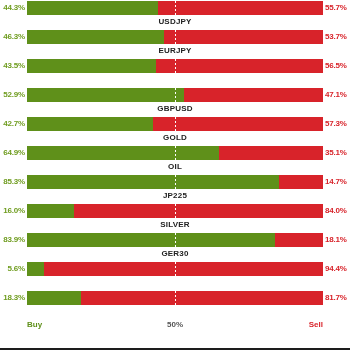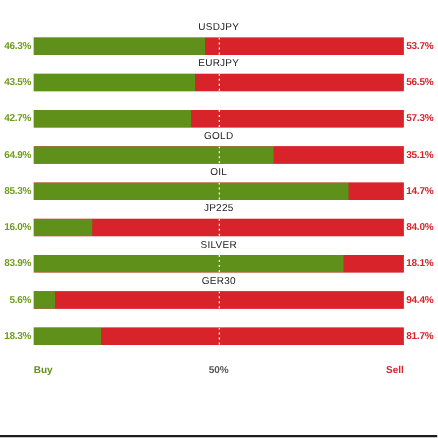--- a/index.html
+++ b/index.html
@@ -38,21 +38,21 @@
   .seg-buy{height:14px;background:#5f901a;}
   .seg-sell{height:14px;background:#d8232a;flex:1 1 auto;}
   .midline{
     position:absolute;left:50%;top:0;height:14px;width:1px;
     background:transparent;
     background-image:linear-gradient(to bottom,#fff 0,#fff 2px,transparent 2px,transparent 4px);
     background-size:1px 4px;
   }
   .sym{
     position:absolute;left:0;top:16px;width:350px;text-align:center;
-    font-size:8px;font-weight:normal;color:#222;letter-spacing:0.2px;
+    font-size:8px;font-weight:bold;color:#222;letter-spacing:0.2px;
     line-height:12px;
   }
   .footer{
     position:relative;width:350px;height:16px;margin-top:1px;
   }
   .foot-buy{
     position:absolute;left:27px;top:0;font-size:8px;font-weight:bold;color:#5f901a;
   }
   .foot-mid{
     position:absolute;left:0;top:0;width:350px;text-align:center;
@@ -65,20 +65,29 @@
     position:absolute;left:0;bottom:0;width:350px;height:2px;background:#1d1d1d;
   }
 </style>
 </head>
 <body>
 
 <div id="sentiment-chart">
 
   <div class="rows">
       <div class="row">
+        <div class="bar-line">
+          <span class="val val-left">44.3%</span>
+          <div class="track">
+            <div class="seg-buy" style="width: 44.3%; background: rgb(95, 144, 26);"></div>
+            <div class="seg-sell" style="background: rgb(216, 35, 42);"></div>
+            <div class="midline"></div>
+          </div>
+          <span class="val val-right">55.7%</span>
+        </div>
         <div class="sym">USDJPY</div>
       </div>
       <div class="row">
         <div class="bar-line">
           <span class="val val-left">46.3%</span>
           <div class="track">
             <div class="seg-buy" style="width: 46.3%; background: rgb(95, 144, 26);"></div>
             <div class="seg-sell" style="background: rgb(216, 35, 42);"></div>
             <div class="midline"></div>
           </div>
@@ -89,20 +98,32 @@
       <div class="row">
         <div class="bar-line">
           <span class="val val-left">43.5%</span>
           <div class="track">
             <div class="seg-buy" style="width: 43.5%; background: rgb(95, 144, 26);"></div>
             <div class="seg-sell" style="background: rgb(216, 35, 42);"></div>
             <div class="midline"></div>
           </div>
           <span class="val val-right">56.5%</span>
         </div>
+      </div>
+      <div class="row">
+        <div class="bar-line">
+          <span class="val val-left">52.9%</span>
+          <div class="track">
+            <div class="seg-buy" style="width: 52.9%; background: rgb(95, 144, 26);"></div>
+            <div class="seg-sell" style="background: rgb(216, 35, 42);"></div>
+            <div class="midline"></div>
+          </div>
+          <span class="val val-right">47.1%</span>
+        </div>
+        <div class="sym">GBPUSD</div>
       </div>
       <div class="row">
         <div class="bar-line">
           <span class="val val-left">42.7%</span>
           <div class="track">
             <div class="seg-buy" style="width: 42.7%; background: rgb(95, 144, 26);"></div>
             <div class="seg-sell" style="background: rgb(216, 35, 42);"></div>
             <div class="midline"></div>
           </div>
           <span class="val val-right">57.3%</span>

